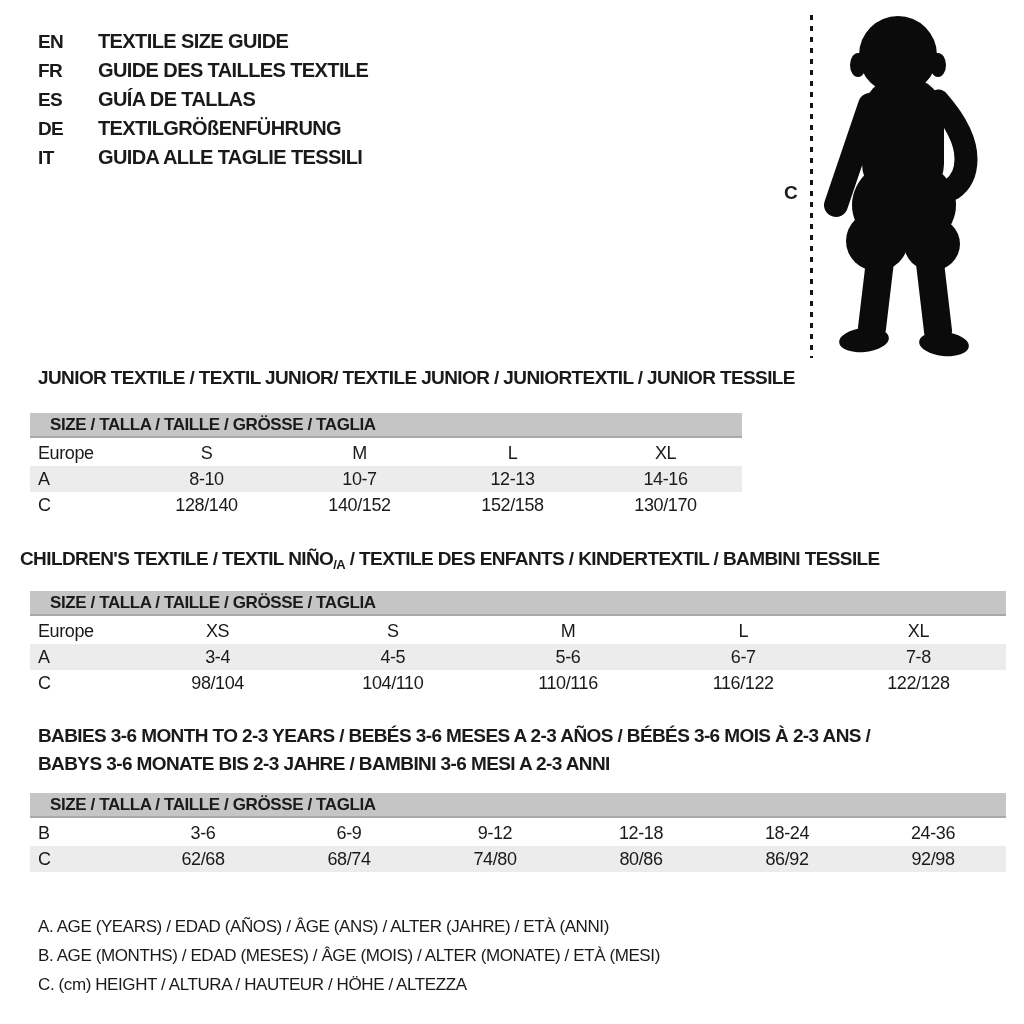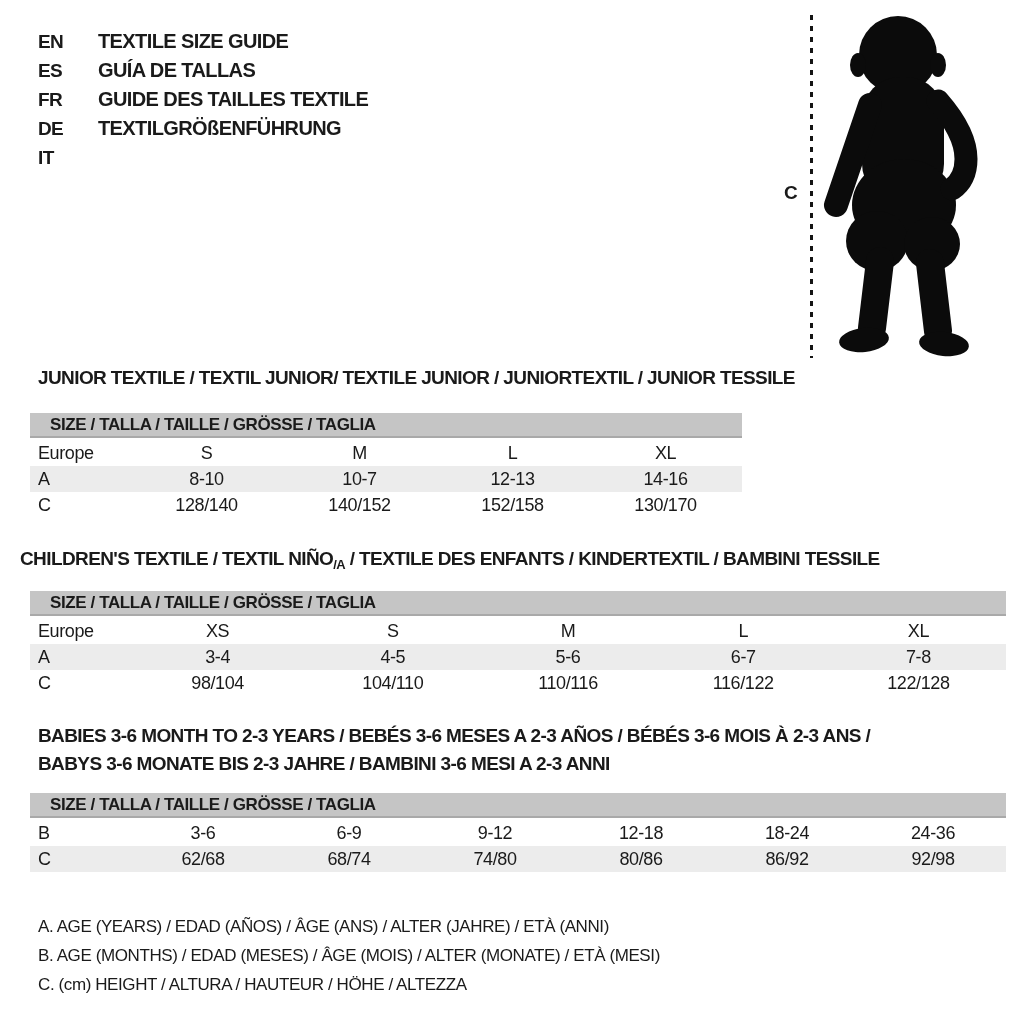--- a/index.html
+++ b/index.html
@@ -58,33 +58,34 @@
 <body>
 
 <div class="page">
 
   <div class="lang-list">
     <div class="lang-row">
       <span class="lang-code">EN</span>
       <span class="lang-title">TEXTILE SIZE GUIDE</span>
     </div>
     <div class="lang-row">
+      <span class="lang-code">FR</span>
+      <span class="lang-title">GUIDE DES TAILLES TEXTILE</span>
+    </div>
+    <div class="lang-row">
       <span class="lang-code">ES</span>
       <span class="lang-title">GUÍA DE TALLAS</span>
     </div>
     <div class="lang-row">
-      <span class="lang-code">FR</span>
-      <span class="lang-title">GUIDE DES TAILLES TEXTILE</span>
-    </div>
-    <div class="lang-row">
       <span class="lang-code">DE</span>
       <span class="lang-title">TEXTILGRÖßENFÜHRUNG</span>
     </div>
     <div class="lang-row">
       <span class="lang-code">IT</span>
+      <span class="lang-title">GUIDA ALLE TAGLIE TESSILI</span>
     </div>
   </div>
 
   <span class="measure-label">C</span>
   <div class="measure-line"></div>
 
   <svg class="silhouette" width="172" height="346" viewBox="0 0 172 346" aria-hidden="true">
     <g fill="#0b0b0b" stroke="none">
       <circle cx="78" cy="42" r="39"></circle>
       <ellipse cx="38" cy="52" rx="8" ry="12"></ellipse>

